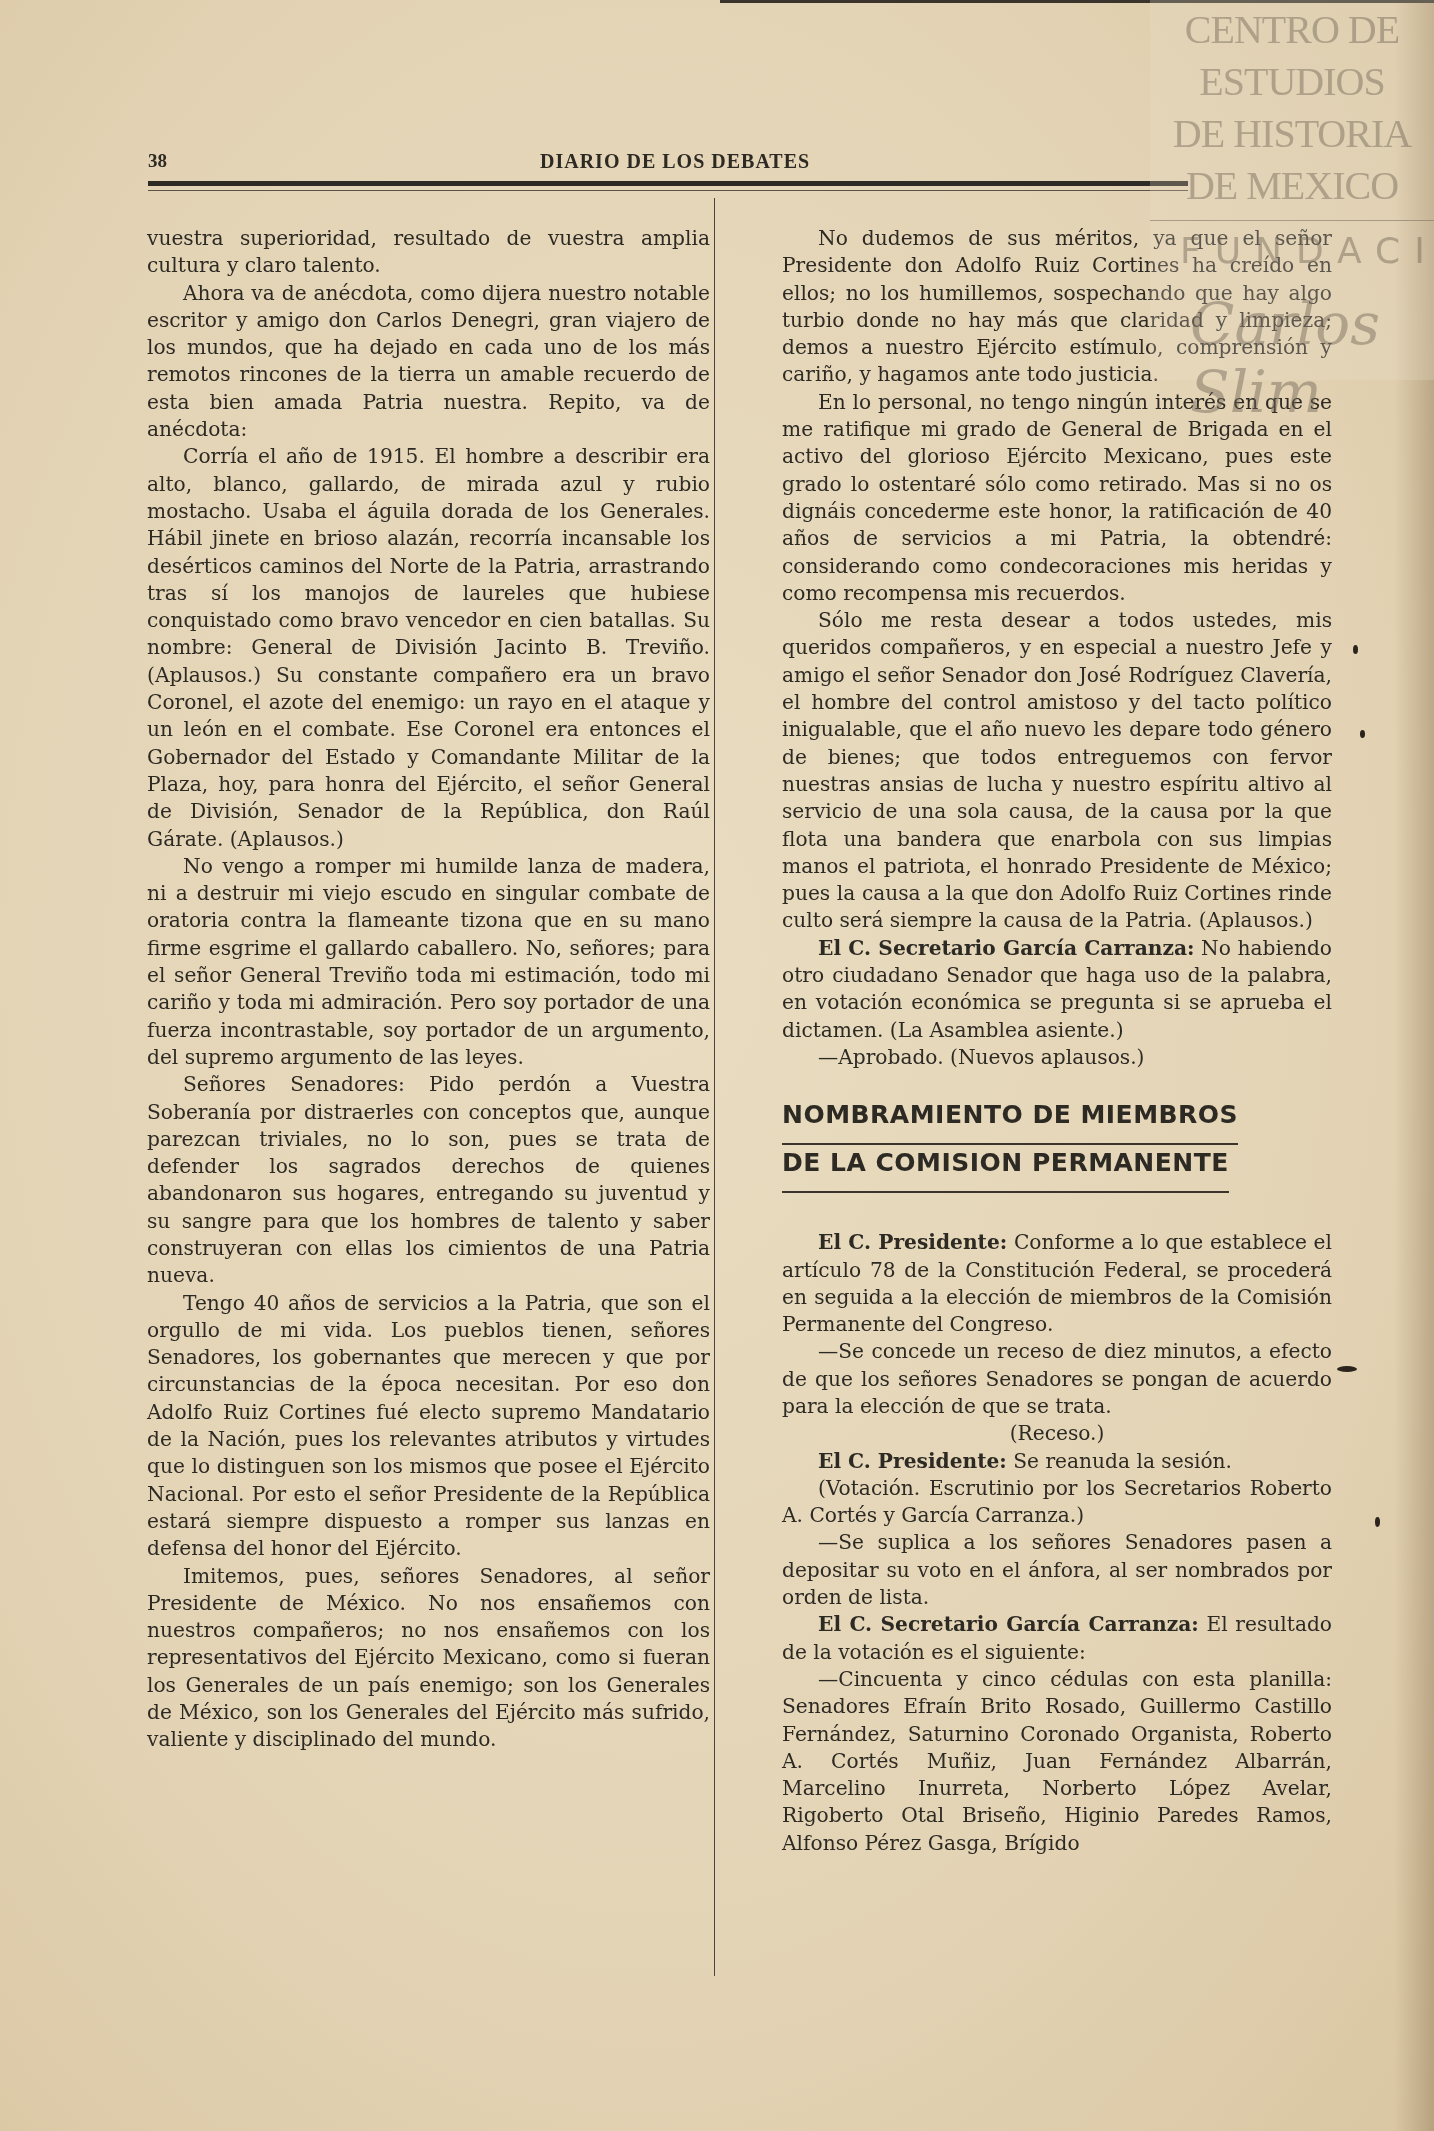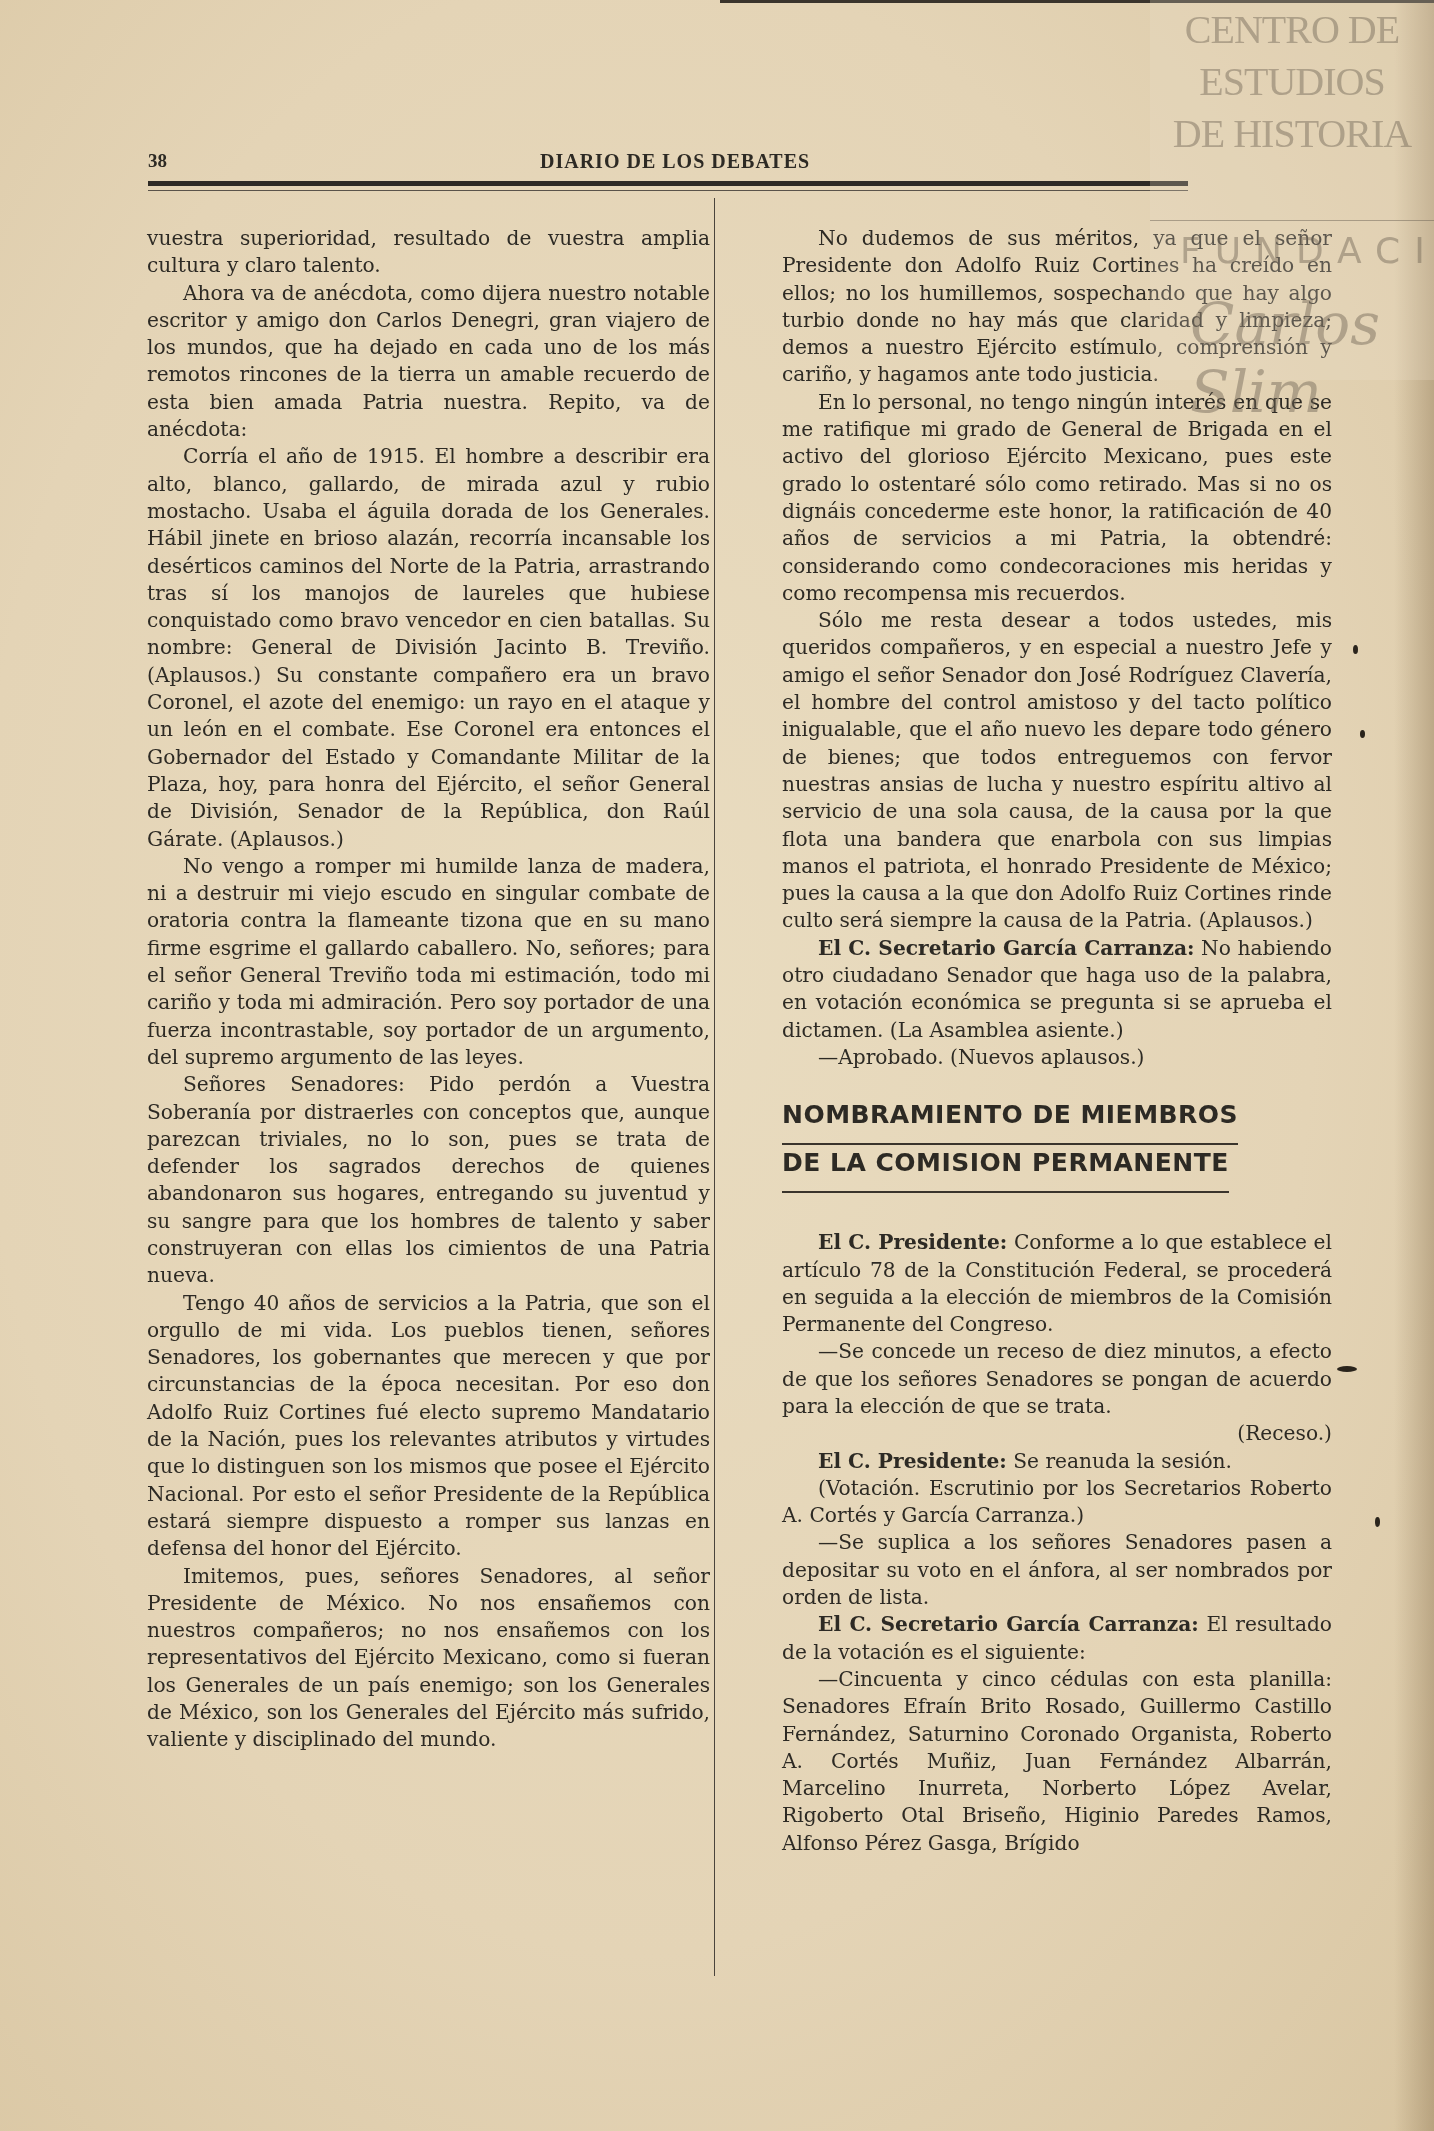--- a/index.html
+++ b/index.html
@@ -37,21 +37,21 @@
     position: absolute; left: 714px; top: 198px; width: 1px; height: 1778px; background: #4a443c;
   }
   .column {
     position: absolute; top: 225px; width: 563px;
     font-size: 20.2px; line-height: 27.3px; text-align: justify;
   }
   .col-left { left: 147px; }
   .col-right { left: 754px; width: 550px; margin-left: 28px; }
   .column p { margin: 0; text-indent: 36px; hyphens: manual; }
   .column p.noindent { text-indent: 0; }
-  .column p.center { text-align: right; text-indent: 0; }
+  .column p.center { text-align: center; text-indent: 0; }
   .speaker { font-weight: bold; }
   .section-heading {
     margin: 26px 0 36px 0;
     font-family: "DejaVu Sans", sans-serif; font-weight: bold;
     font-size: 25px; line-height: 36px; letter-spacing: 0.5px; text-align: left;
   }
   .section-heading span { display: inline-block; border-bottom: 2px solid #3a342c; padding-bottom: 10px; }
   .watermark {
     position: absolute; left: 1150px; top: 0; width: 284px; height: 380px;
     color: rgba(110, 100, 85, 0.45); font-family: "Liberation Serif", serif;
@@ -106,20 +106,21 @@
   <p>(Votación. Escrutinio por los Secretarios Ro­berto A. Cortés y García Carranza.)</p>
   <p>—Se suplica a los señores Senadores pasen a depositar su voto en el ánfora, al ser nom­brados por orden de lista.</p>
   <p><span class="speaker">El C. Secretario García Carranza:</span><span> El resul­tado de la votación es el siguiente:</span></p>
   <p>—Cincuenta y cinco cédulas con esta plani­lla: Senadores Efraín Brito Rosado, Guillermo Castillo Fernández, Saturnino Coronado Orga­nista, Roberto A. Cortés Muñiz, Juan Fernán­dez Albarrán, Marcelino Inurreta, Norberto López Avelar, Rigoberto Otal Briseño, Higinio Paredes Ramos, Alfonso Pérez Gasga, Brígido</p>
 </div>
 
 <div class="watermark">
   <div class="wm-line" style="top:6px">CENTRO DE</div>
   <div class="wm-line" style="top:58px">ESTUDIOS</div>
   <div class="wm-line" style="top:110px">DE HISTORIA</div>
+  <div class="wm-line" style="top:162px">DE MEXICO</div>
   <div class="wm-rule"></div>
   <div class="wm-fund">FUNDACIÓN</div>
   <div class="wm-sig">Carlos Slim</div>
 </div>
 
 <div class="blot" style="left:1353px;top:645px;width:5px;height:9px;"></div>
 <div class="blot" style="left:1360px;top:730px;width:5px;height:8px;"></div>
 <div class="blot" style="left:1337px;top:1366px;width:20px;height:6px;"></div>
 <div class="blot" style="left:1375px;top:1517px;width:5px;height:10px;"></div>
 

